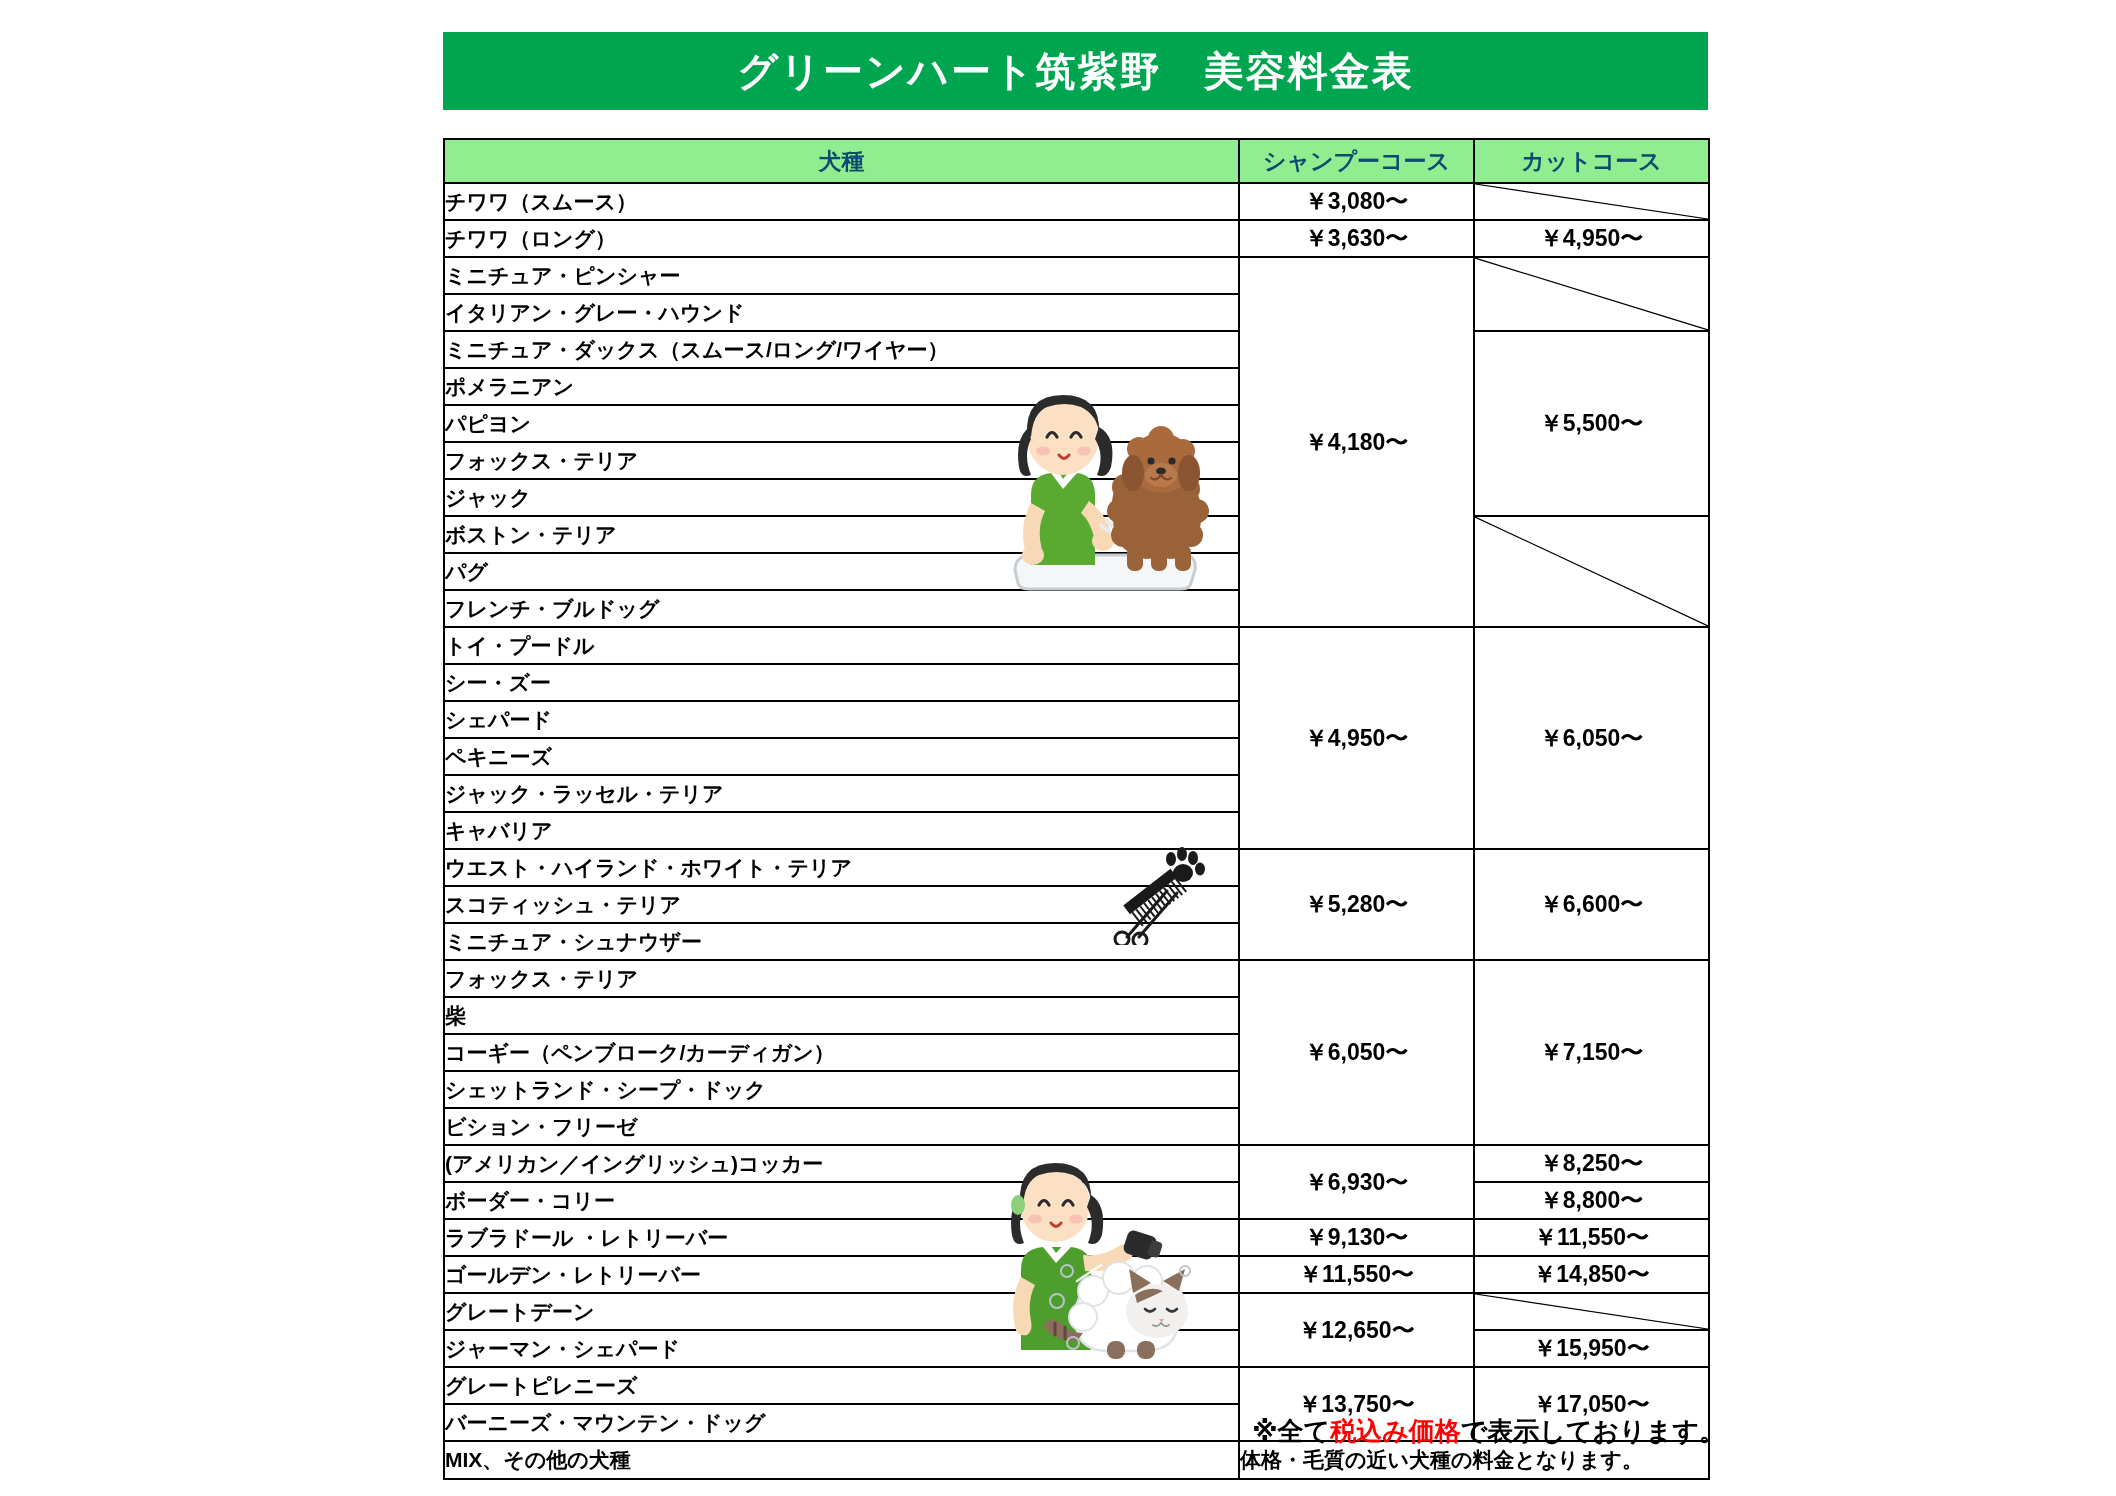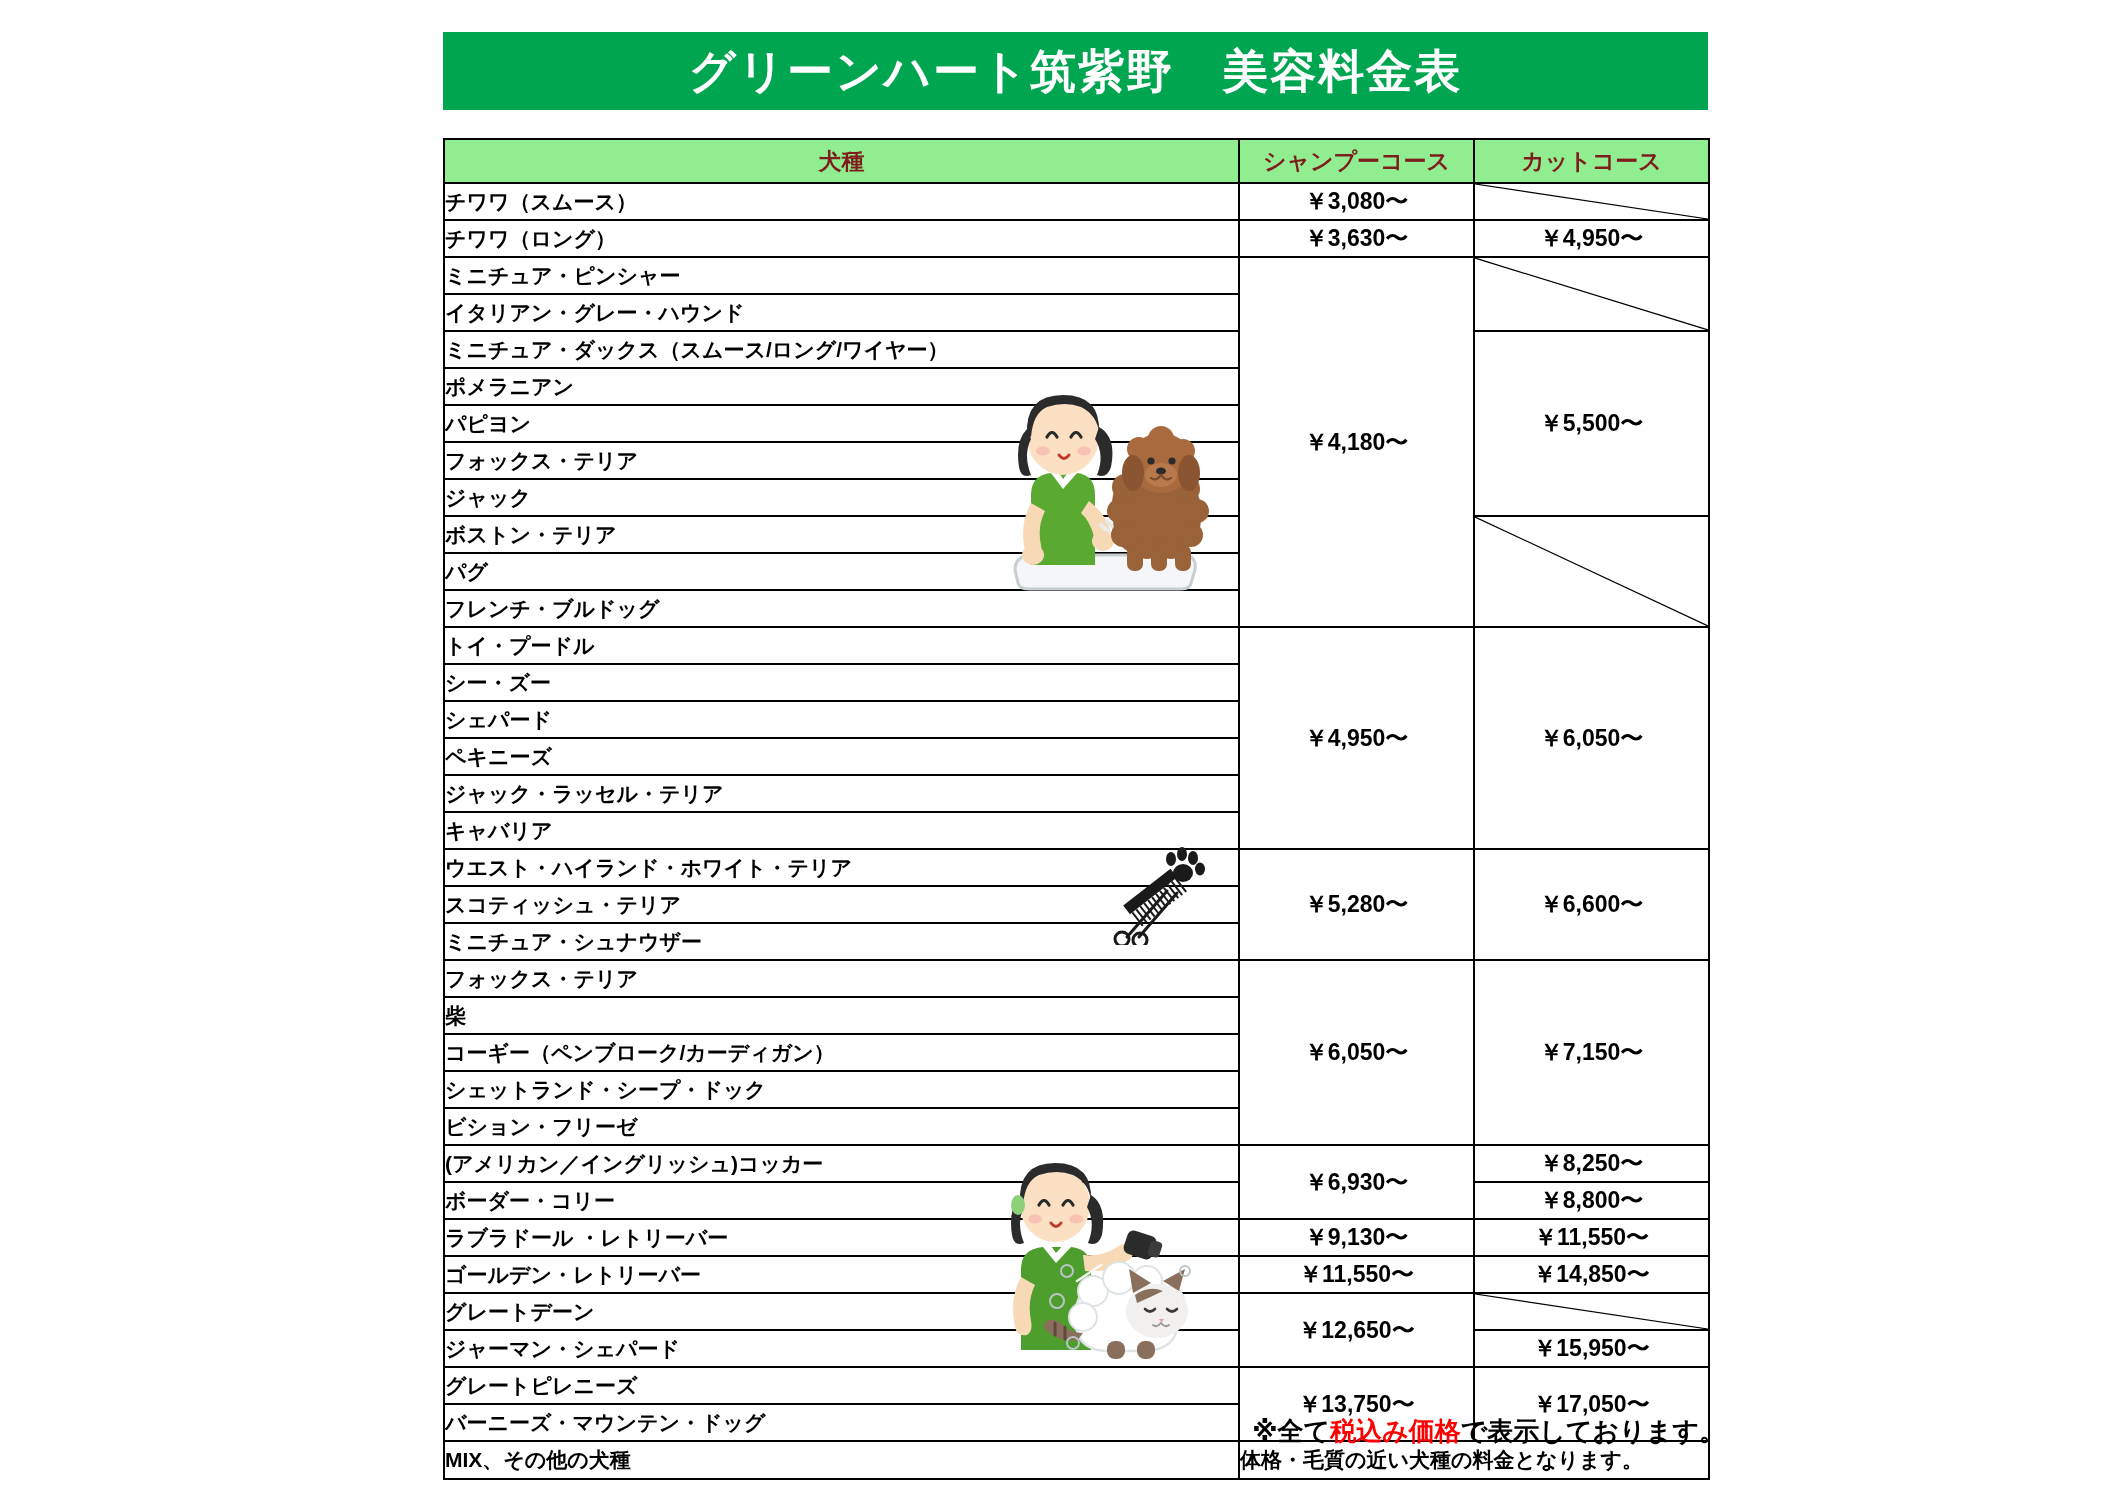--- a/index.html
+++ b/index.html
@@ -27,21 +27,21 @@
     top: 32px;
     width: 1265px;
     height: 78px;
     background: #00A550;
     display: flex;
     align-items: center;
     justify-content: center;
   }
   .title-text {
     color: #ffffff;
-    font-size: 46px;
+    font-size: 40px;
     font-weight: bold;
     letter-spacing: 2px;
     white-space: pre;
     line-height: 1;
   }
 
   
   .price-table {
     position: absolute;
     left: 443px;
@@ -61,21 +61,21 @@
   col.c-shampoo { width: 235px; }
   col.c-cut { width: 235px; }
 
   
   .hdr {
     background: #90EE90;
     height: 42px;
     text-align: center;
     font-size: 23px;
     font-weight: bold;
-    color: #7f1d1d;
+    color: #0c4a6e;
   }
 
   
   .breed {
     height: 35px;
     font-size: 21px;
     font-weight: bold;
     color: #000000;
     padding-left: 10px;
     text-align: left;

